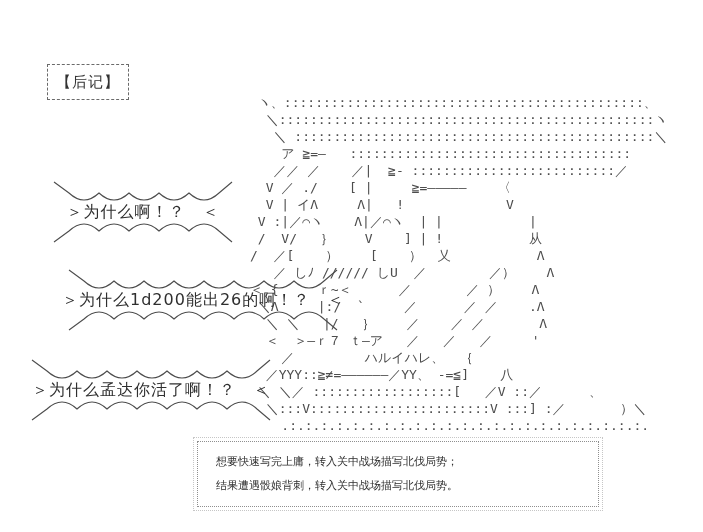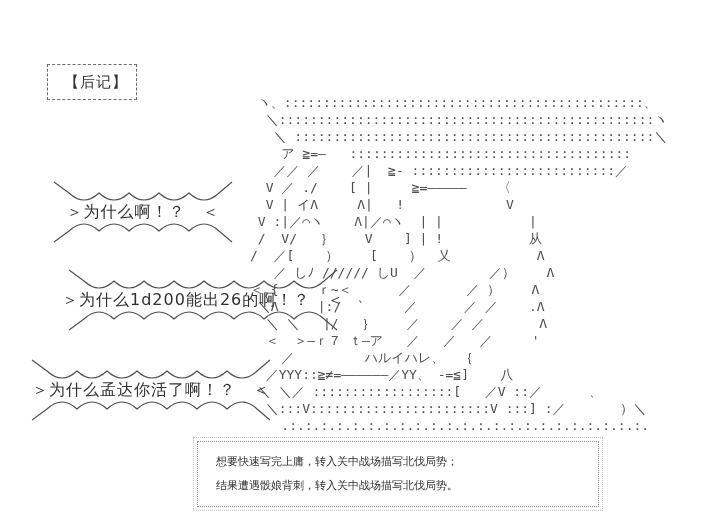--- a/index.html
+++ b/index.html
@@ -7,21 +7,21 @@
     width:703px;height:532px;background:#ffffff;overflow:hidden;position:relative;
     font-family:"DejaVu Sans",sans-serif;
   }
   .canvas{position:absolute;left:0;top:0;width:703px;height:532px;background:#fff;}
 
   
   .title-box{
     position:absolute;left:47px;top:64px;width:80px;height:34px;
     border:1px dashed #6a6a6a;
     display:flex;align-items:center;justify-content:center;
-    font-size:15px;color:#333;letter-spacing:1px;padding-left:8px;
+    font-size:15px;color:#333;letter-spacing:1px;
   }
 
   
   pre.aa{
     position:absolute;left:250px;top:94px;margin:0;
     font-family:"DejaVu Sans Mono",monospace;
     font-size:13px;line-height:17px;color:#4d4d4d;
     white-space:pre;letter-spacing:0;
   }
 

